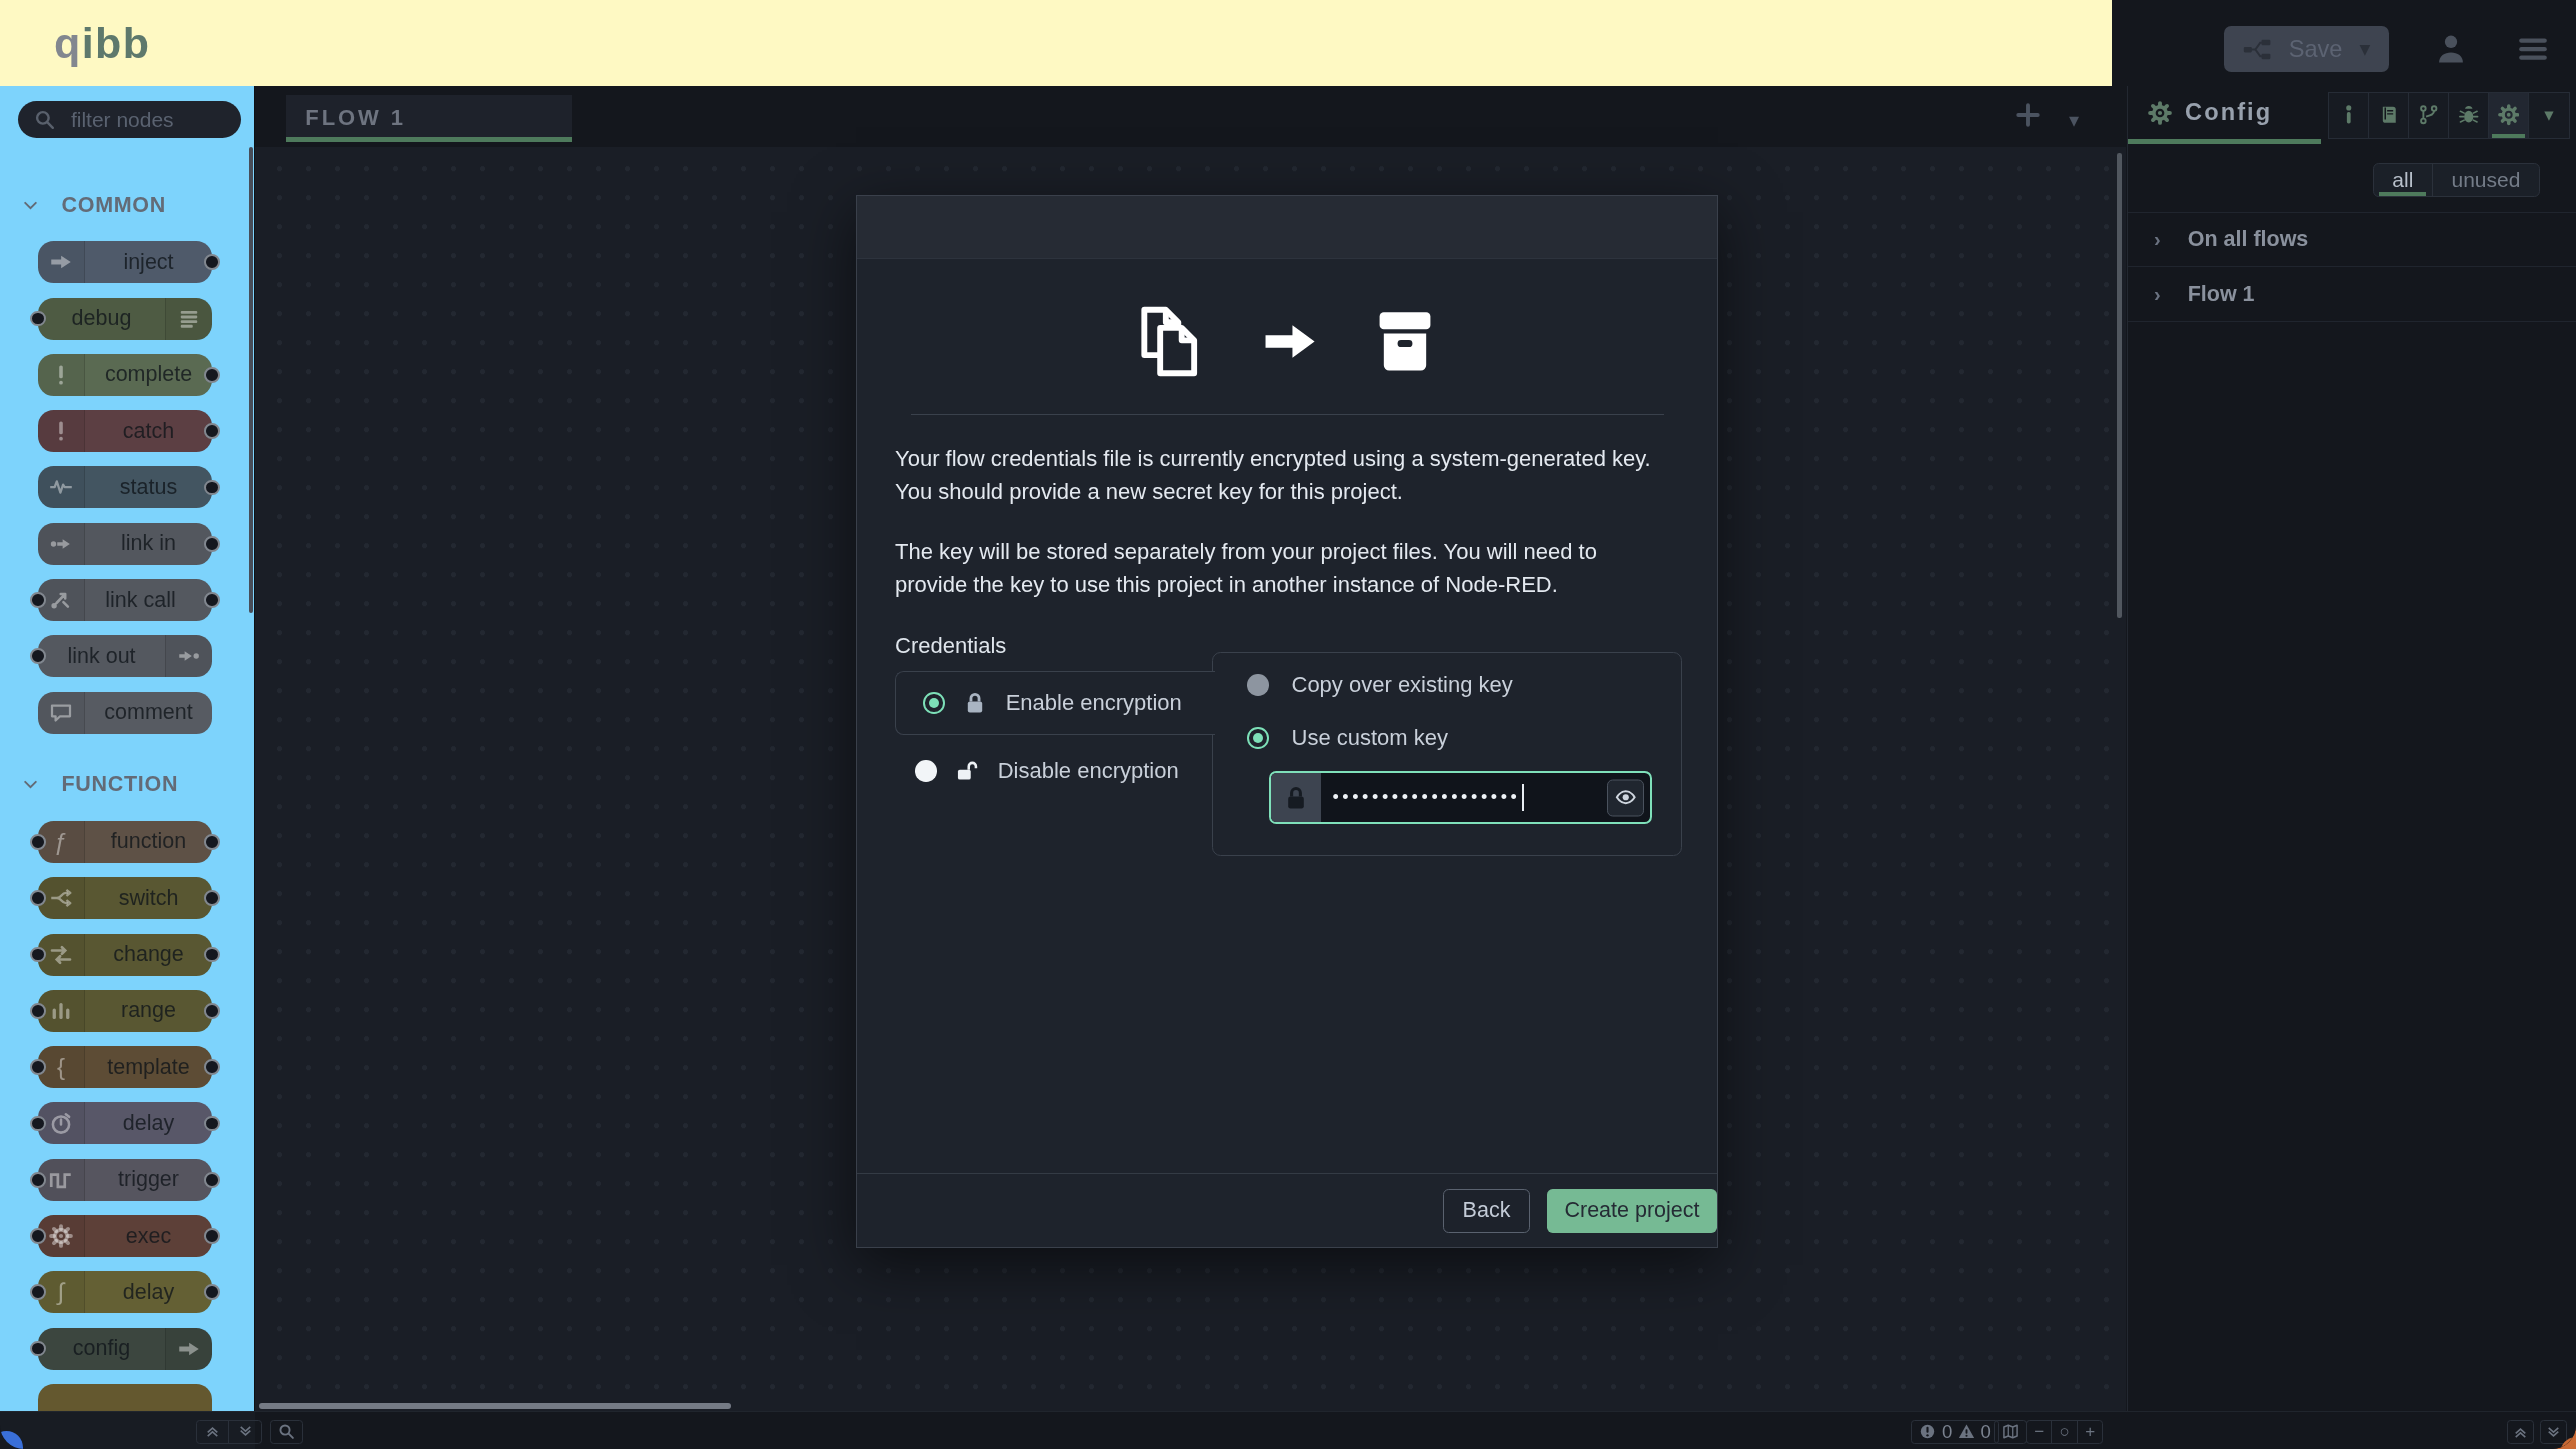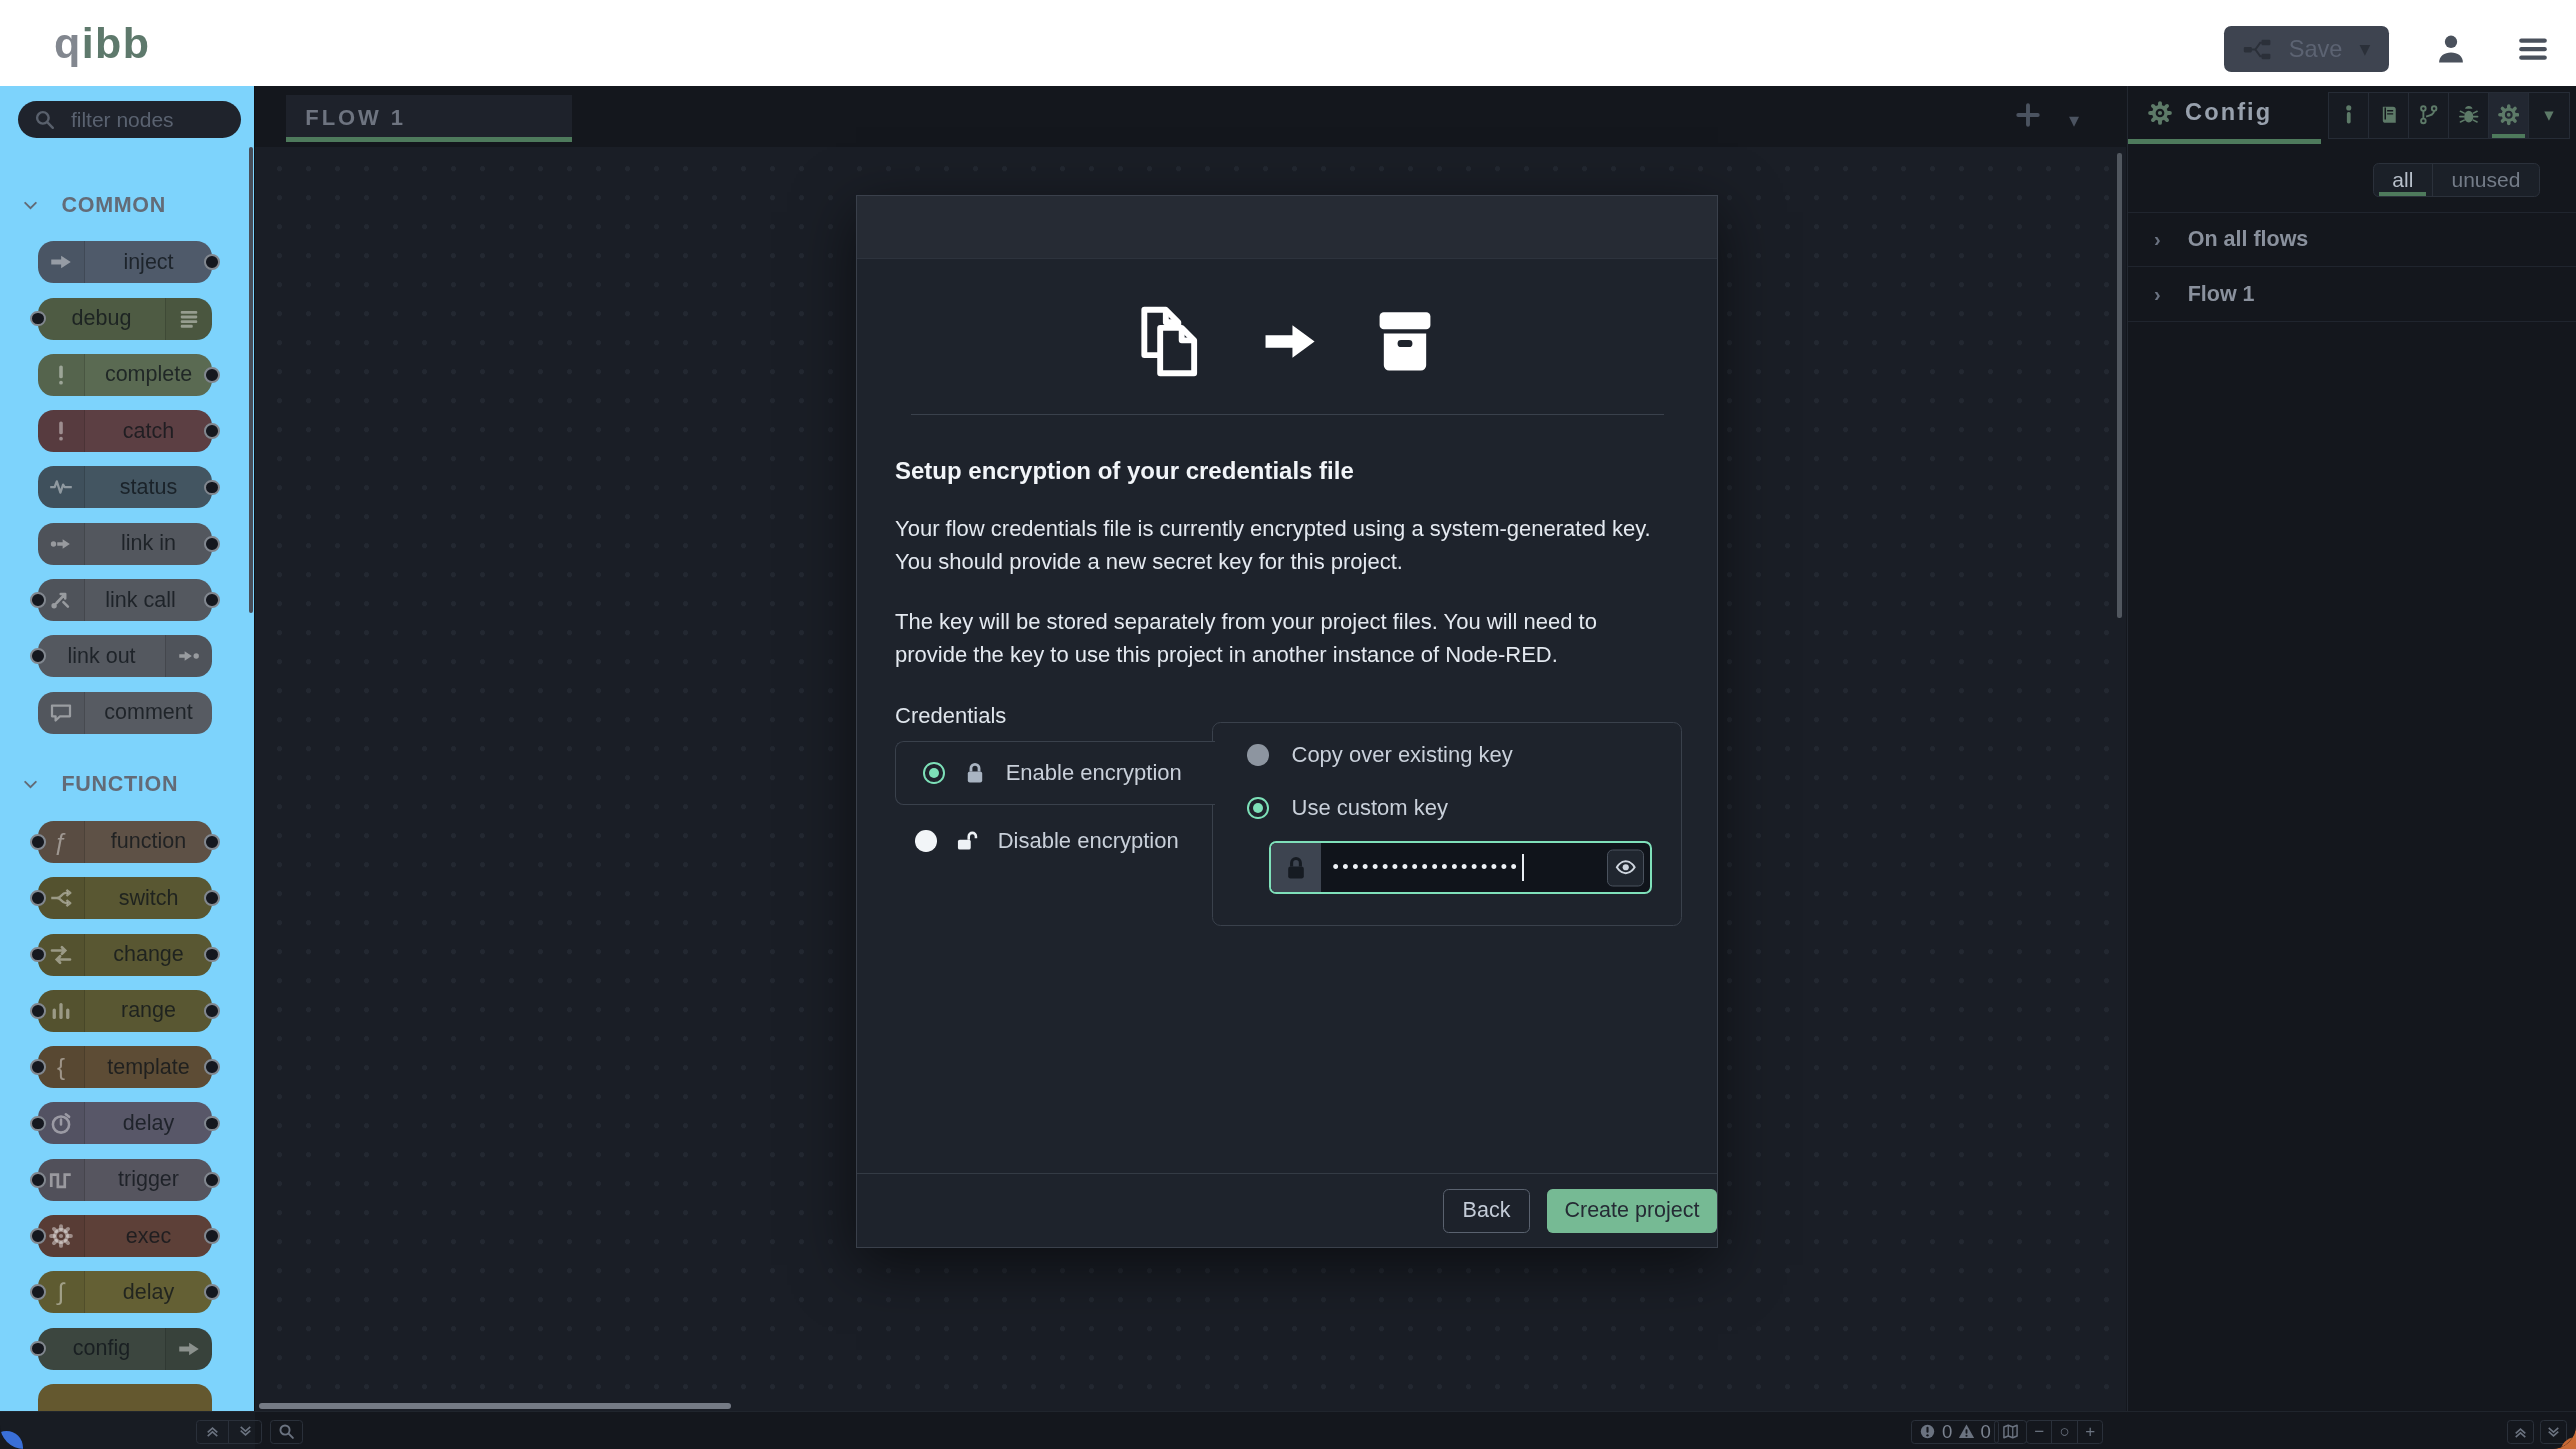--- a/index.html
+++ b/index.html
@@ -4,21 +4,21 @@
 <style>
   * { margin:0; padding:0; box-sizing:border-box; }
   html,body { width:2576px; height:1450px; overflow:hidden; }
   body {
     font-family:"Liberation Sans","DejaVu Sans",sans-serif;
     background:linear-gradient(115deg,#3a6fd8 0%,#3a6fd8 12%,#171a21 12.5%,#171a21 87%,#c96a35 87.5%,#c96a35 100%);
   }
   #app { position:absolute; inset:0; background:#14171d; border-radius:0 0 24px 24px; overflow:hidden; }
 
   
-  #header { position:absolute; left:0; top:0; width:2576px; height:86px; background:#ffffff; }
+  #header { position:absolute; left:0; top:0; width:2112px; height:86px; background:#fef9c3; }
   #logo { position:absolute; left:54px; top:18.6px; font-size:43px; font-weight:bold; letter-spacing:1.4px; }
   #logo .q { color:#82878f; }
   #logo .ibb { color:#5e796c; }
   #save-btn { position:absolute; left:2224px; top:26px; width:165px; height:46px; background:#3e4450; border-radius:7.2px;
     display:flex; align-items:center; justify-content:center; gap:17px; }
   #save-btn .deploy-ic { color:#2b3039; font-size:29px; line-height:0; }
   #save-btn .lbl { color:#5c6372; font-size:23.6px; }
   #save-btn .caret { color:#2b3039; font-size:21.5px; }
   .hdr-ic { position:absolute; top:31.5px; color:#4a515c; font-size:34px; line-height:0; cursor:pointer; }
 
@@ -574,21 +574,20 @@
         <span><svg viewBox="0 0 16 16" width="1em" height="1em" style="font-size:59px">
               <path d="M1.5 6.3h7.3V3.6L14.8 8l-6 4.4V9.7H1.5z" fill="#fff"></path>
             </svg></span>
         <span><svg viewBox="0 0 32 34" width="1em" height="1em" style="font-size:72px">
               <rect x="4" y="3" width="24" height="8" rx="2" fill="#fff"></rect>
               <path d="M6 13h20v15a2.5 2.5 0 01-2.5 2.5h-15A2.5 2.5 0 016 28z" fill="#fff"></path>
               <rect x="12.5" y="16" width="7" height="3.4" rx="1.6" fill="#1e232c"></rect>
             </svg></span>
       </div>
       <div id="modal-divider"></div>
-      <div id="modal-heading">Setup encryption of your credentials file</div>
       <p class="modal-p">Your flow credentials file is currently encrypted using a system-generated key. You should provide a new secret key for this project.</p>
       <p class="modal-p">The key will be stored separately from your project files. You will need to provide the key to use this project in another instance of Node-RED.</p>
 
       <div id="cred-area">
         <div id="cred-label">Credentials</div>
 
         <div id="cred-right-panel">
           <div class="panel-row" id="copy-row">
             <span class="radio gray"></span>
             <span class="cred-row-label">Copy over existing key</span>

